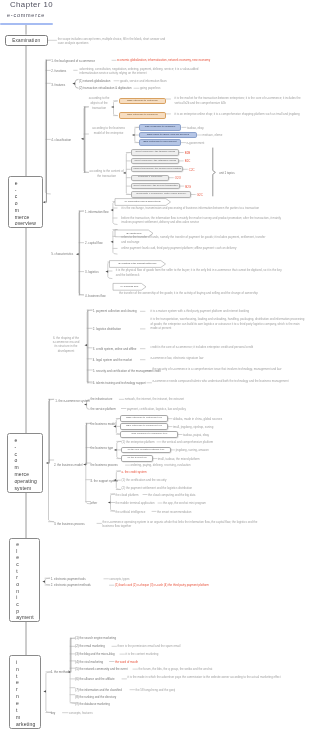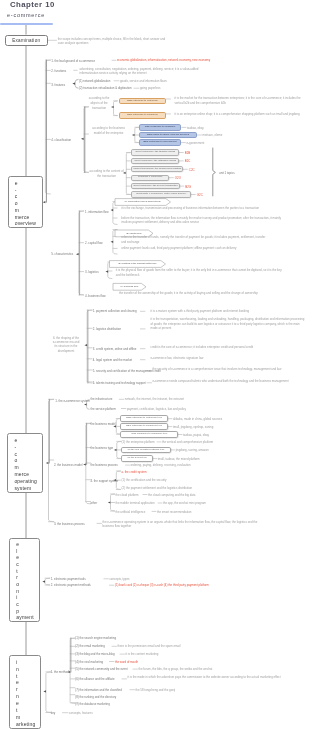--- a/index.html
+++ b/index.html
@@ -1,20 +1,20 @@
 <!DOCTYPE html>
 <html><head>
 <meta charset="utf-8">
 <style>
 html,body{margin:0;padding:0;background:#fff;}
 body{width:310px;height:729px;font-family:"Liberation Sans",sans-serif;color:#8f8f8f;overflow:hidden;}
 #canvas{position:relative;width:310px;height:729px;background:#fff;}
 #links{position:absolute;left:0;top:0;width:310px;height:729px;pointer-events:none;}
 #nodes{position:absolute;left:0;top:0;width:310px;height:729px;}
-.ttl{position:absolute;left:10px;top:0px;font-size:7.8px;color:#4d4d5c;letter-spacing:.45px;font-weight:bold;}
+.ttl{position:absolute;left:10px;top:0px;font-size:7.8px;color:#4d4d5c;letter-spacing:.45px;}
 .sub{position:absolute;left:7px;top:12px;font-size:5.5px;color:#4d4d5c;letter-spacing:.75px;}
 .blueline{position:absolute;left:0;top:23px;width:53px;height:2px;background:#a6bcf2;border-radius:1px;}
 .rootbox{position:absolute;border:1.1px solid #7d7d7d;border-radius:2.5px;background:#fff;box-sizing:border-box;display:flex;align-items:center;justify-content:center;}
 .rootbox .lbl{font-size:4.6px;color:#3f3f3f;letter-spacing:.25px;}
 .mbox{position:absolute;border:1px solid #8a8a8a;border-radius:2.5px;background:#fff;box-sizing:border-box;overflow:hidden;}
 .mbox .lbl{font-size:5px;color:#3a3a3a;letter-spacing:.2px;display:block;word-break:break-all;}
 .t{position:absolute;font-size:2.9px;line-height:4.3px;color:#a0a0a0;letter-spacing:0px;}
 .t.b{color:#787878;}
 .t.red{color:#e8513a;}
 .pill{position:absolute;box-sizing:border-box;border-radius:1.8px;font-size:2.5px;line-height:1;display:flex;align-items:center;justify-content:center;white-space:nowrap;overflow:hidden;letter-spacing:-0.02px;}

